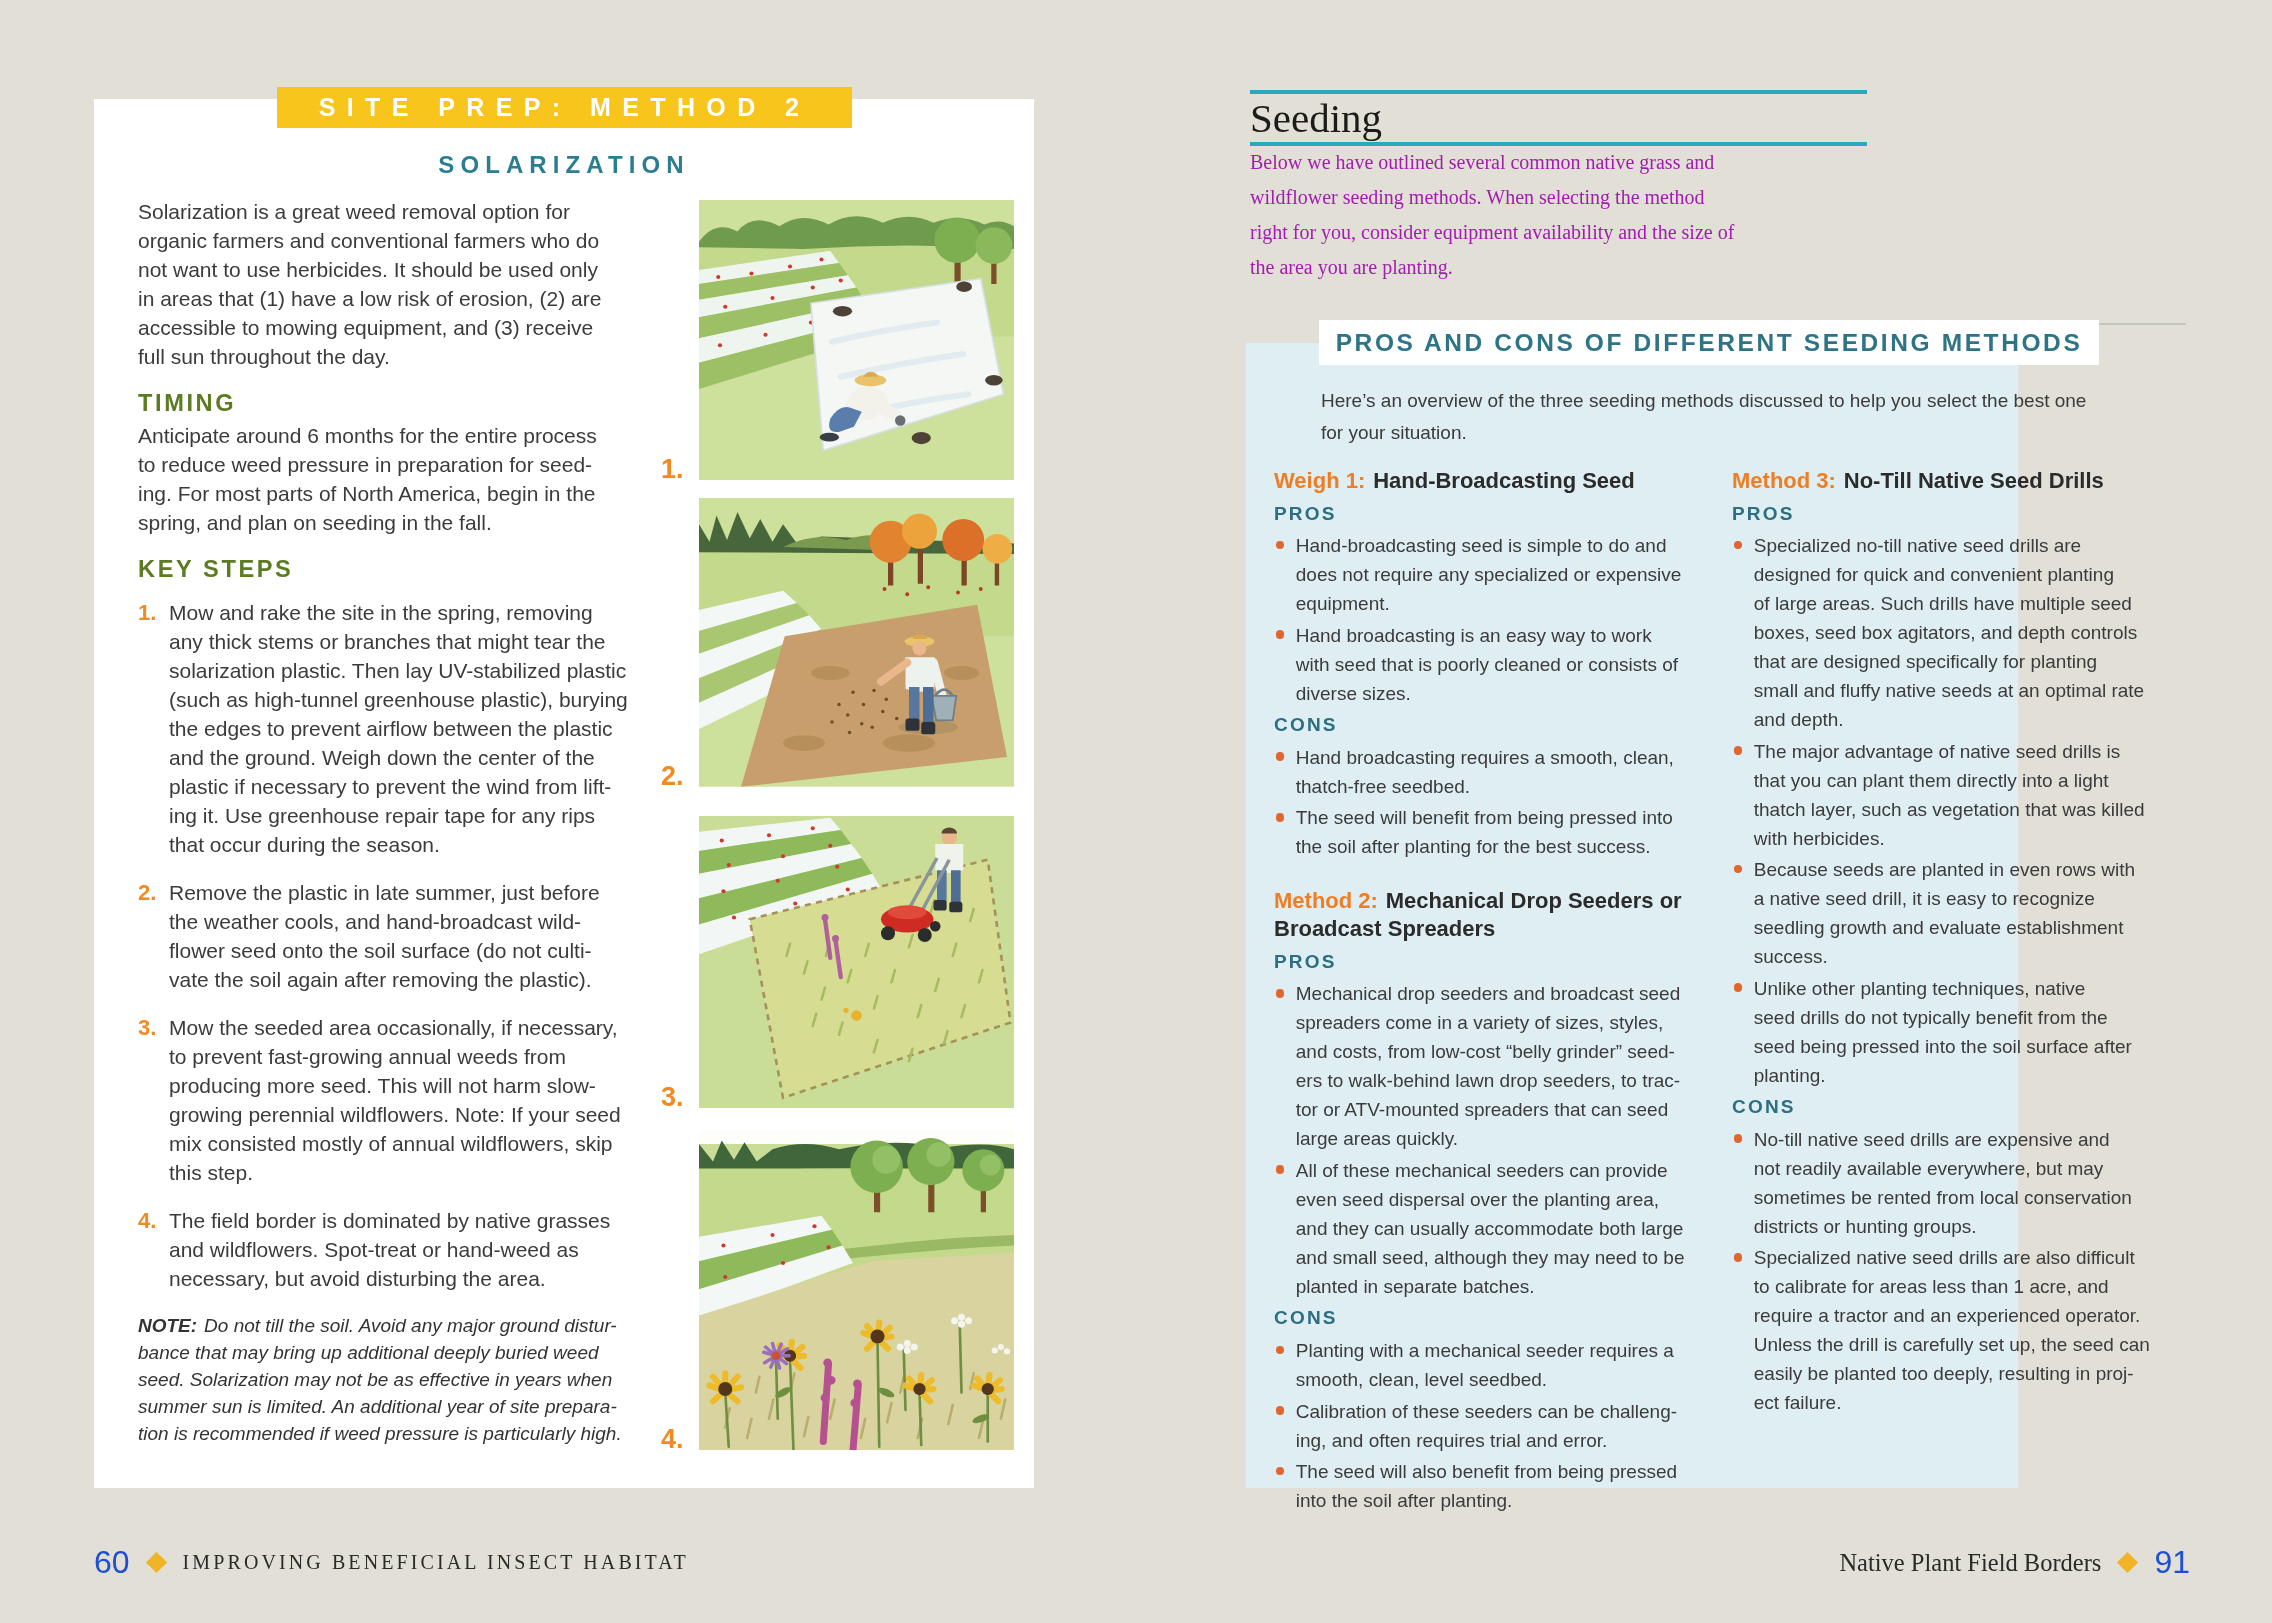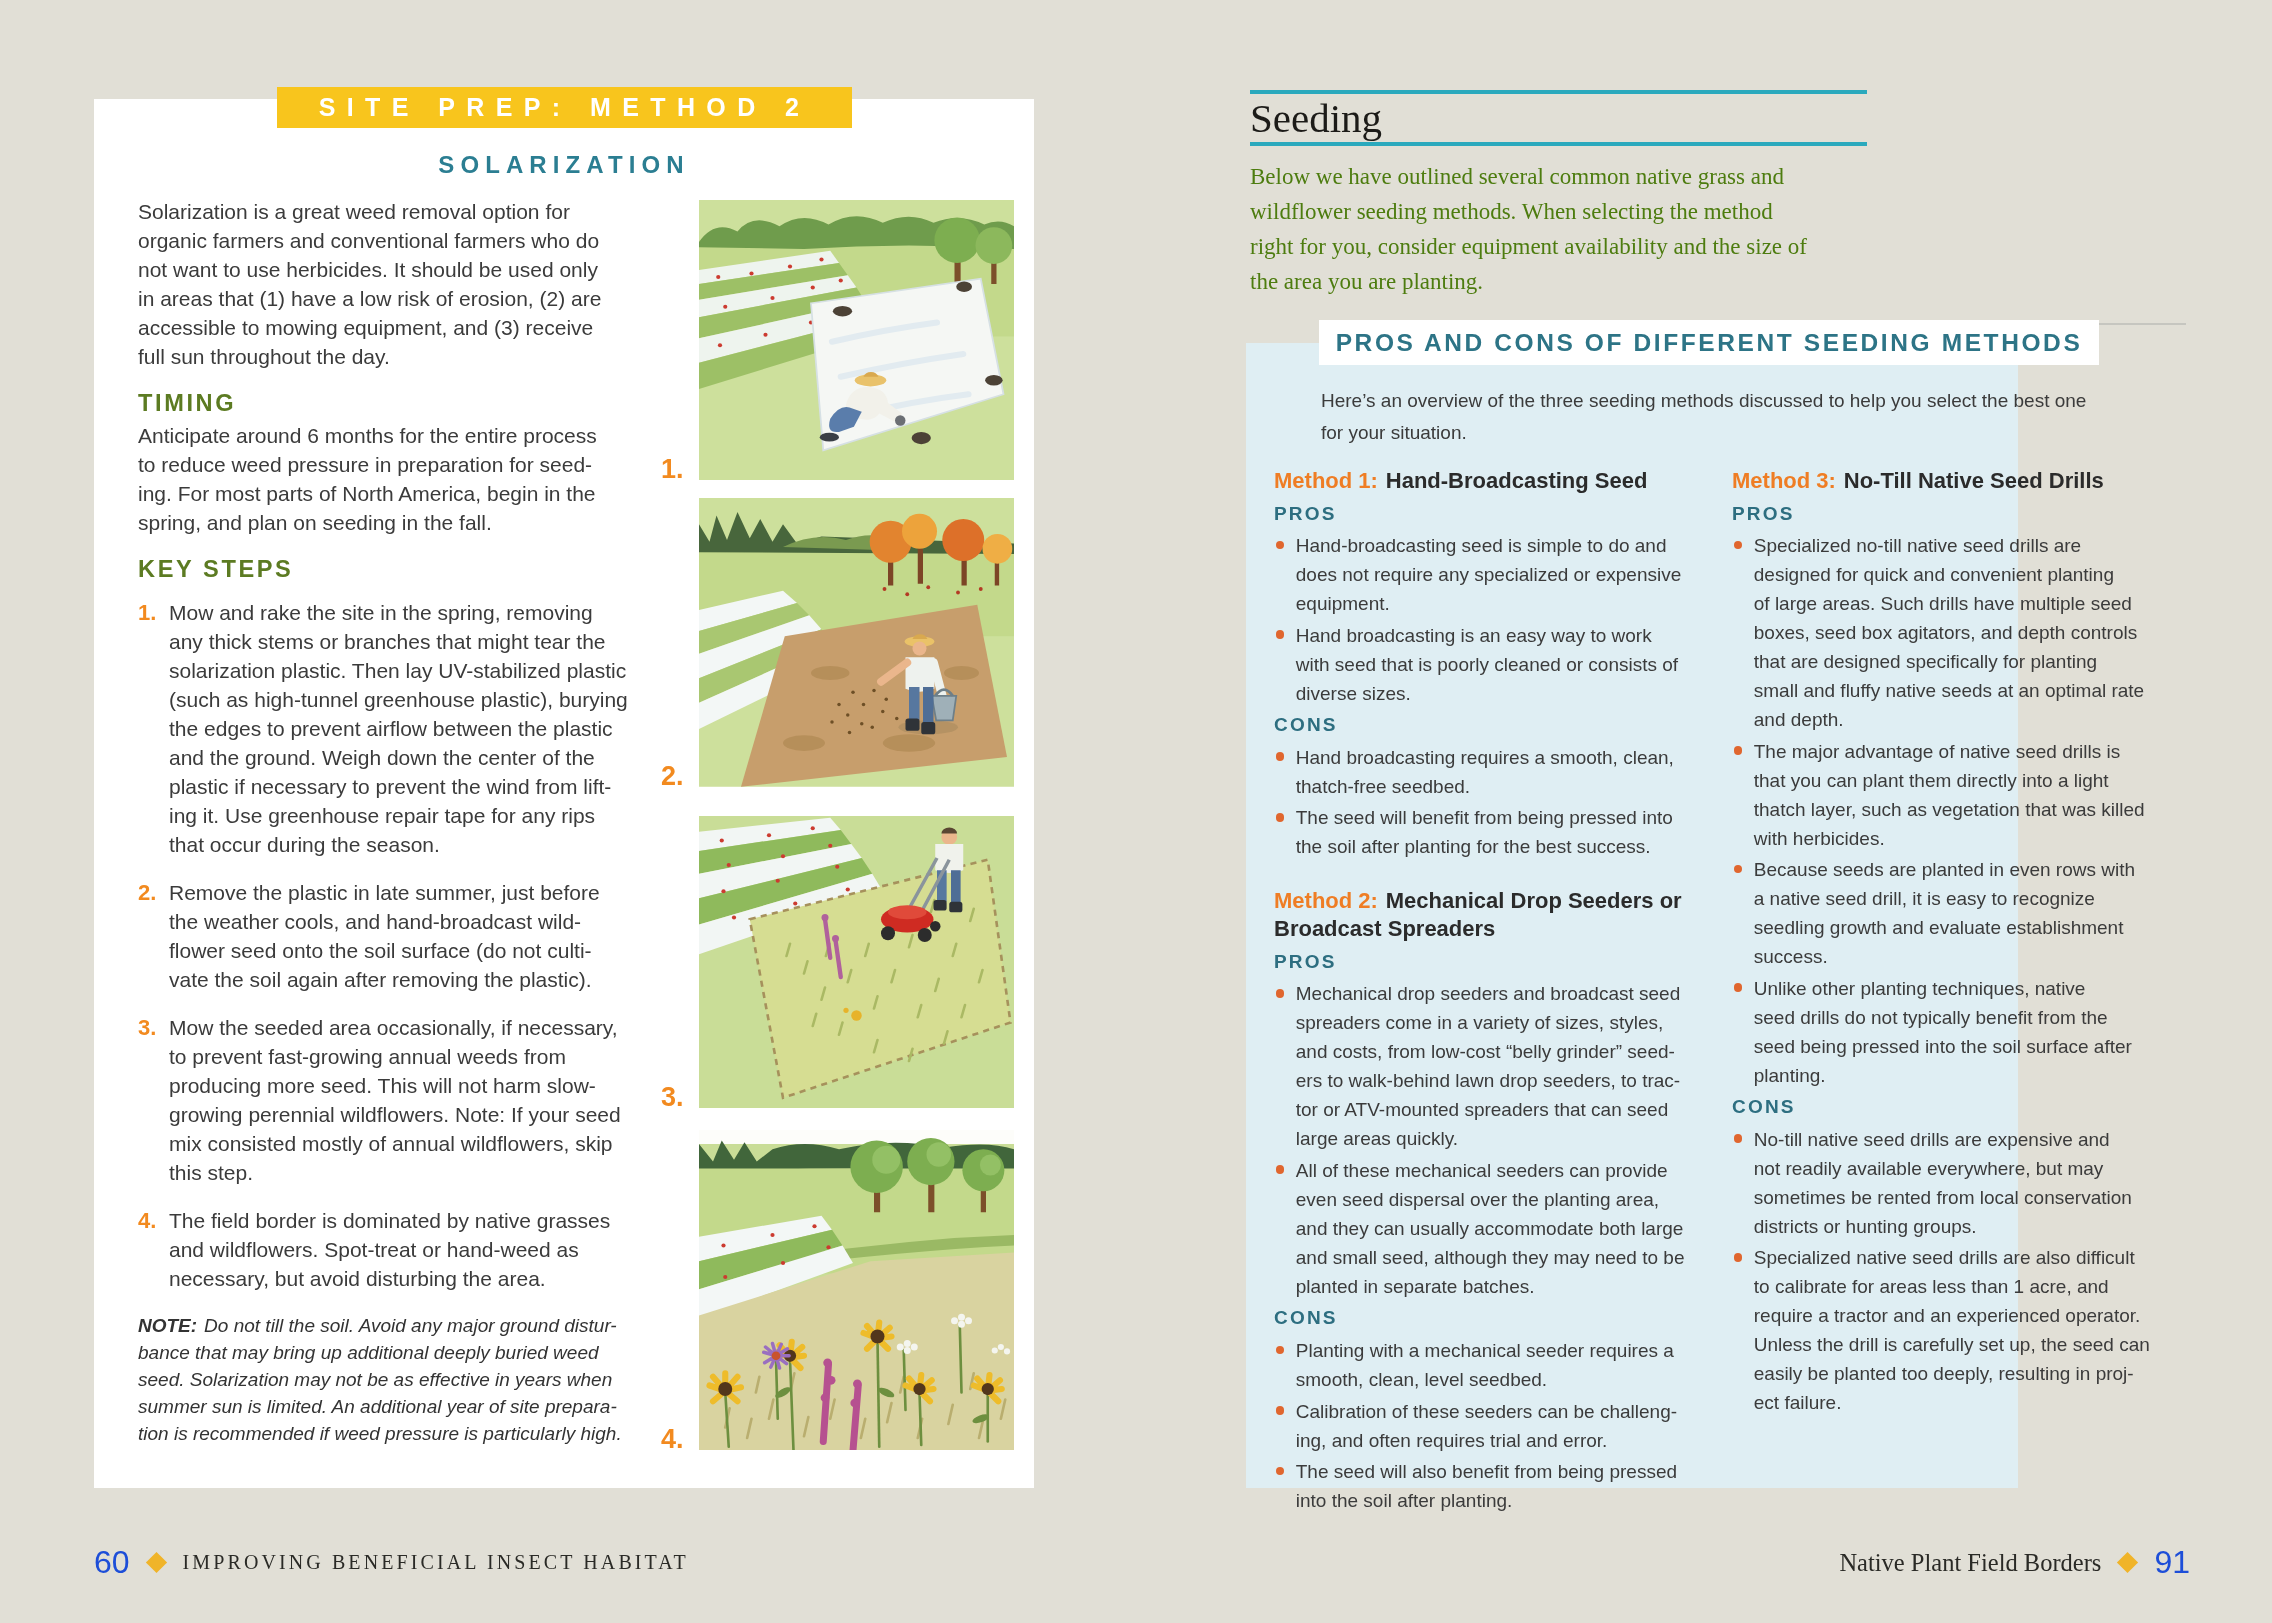--- a/index.html
+++ b/index.html
@@ -48,22 +48,22 @@
   }
   .figure svg{display:block;width:315px;}
 
   
   .rp-rule{position:absolute;background:#2aa9bd;height:3.5px;width:617px;left:1250px;}
   .rp-title{
     position:absolute;left:1250px;top:94px;
     font-family:"Liberation Serif",serif;font-size:41px;color:#1c1b18;
   }
   .rp-intro{
-    position:absolute;left:1250px;top:159px;width:638px;
-    font-family:"Liberation Serif",serif;font-size:23px;line-height:35px;color:#4d7c0f;
+    position:absolute;left:1250px;top:145px;width:638px;
+    font-family:"Liberation Serif",serif;font-size:20px;line-height:35px;color:#a21caf;
   }
   .box-thinline{position:absolute;left:1324px;top:323px;width:862px;height:1.7px;background:#c6c6c0;}
   .pc-box{
     position:absolute;left:1246px;top:343px;width:772px;height:1145px;
     background:#dfeef3;
   }
   .box-header{
     position:absolute;left:73px;top:-23px;width:780px;height:45px;
     background:#ffffff;display:flex;align-items:center;justify-content:center;
     color:#2d7486;font-weight:bold;font-size:24.5px;letter-spacing:2.6px;
@@ -426,21 +426,21 @@
 <div class="box-thinline"></div>
 
 <div class="pc-box">
   <div class="box-header">PROS AND CONS OF DIFFERENT SEEDING METHODS</div>
   <div class="box-intro pre">Here’s an overview of the three seeding methods discussed to help you select the best one
 for your situation.</div>
 
   <div class="box-col box-col-left">
 
     <div class="method-block">
-      <h4 class="method-head"><span class="mlabel">Method 1:</span><span class="mname">Hand-Broadcasting Seed</span></h4>
+      <h4 class="method-head"><span class="mlabel">Weigh 1:</span><span class="mname">Hand-Broadcasting Seed</span></h4>
       <div class="pc-label">PROS</div>
       <div class="bullet">
           <span class="dot"></span>
           <span class="btext pre">Hand-broadcasting seed is simple to do and
 does not require any specialized or expensive
 equipment.</span>
         </div>
       <div class="bullet">
           <span class="dot"></span>
           <span class="btext pre">Hand broadcasting is an easy way to work

